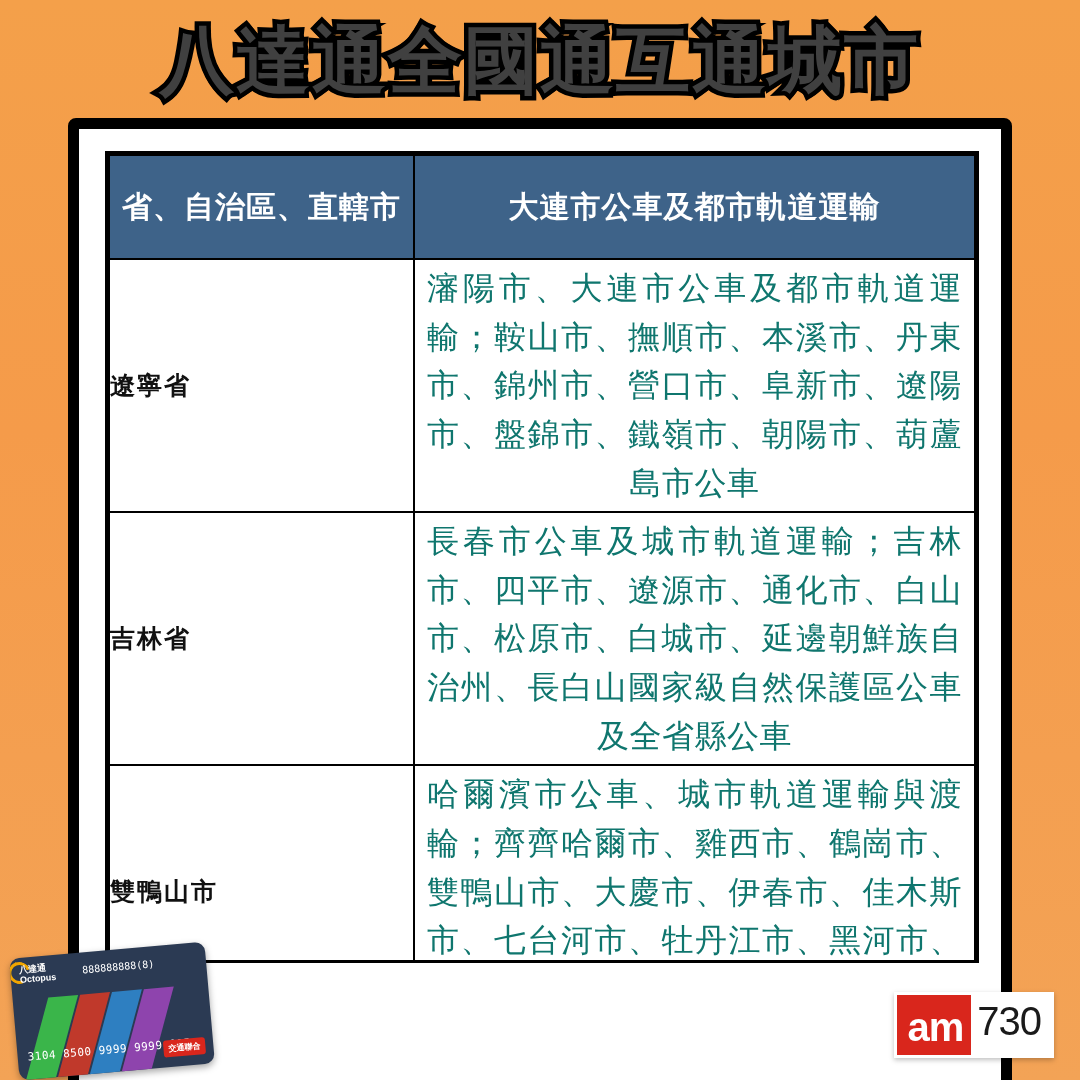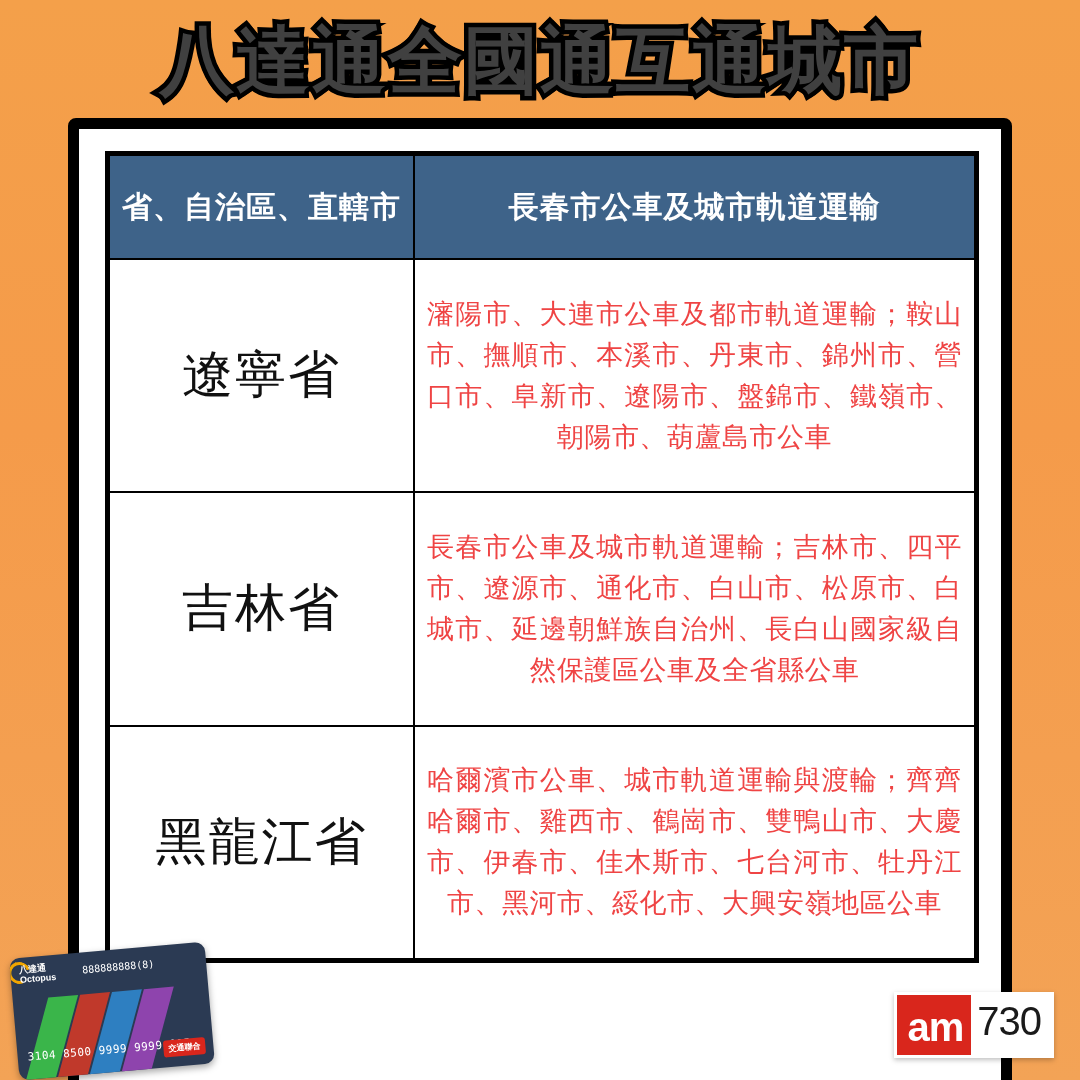--- a/index.html
+++ b/index.html
@@ -67,30 +67,30 @@
     background: #3e6389;
     color: #ffffff;
     font-weight: bold;
     font-size: 30px;
     height: 104px;
     letter-spacing: 1px;
   }
   col.c1 { width: 305px; }
   col.c2 { width: auto; }
   td.prov {
-    text-align: center;
-    font-weight: normal;
-    font-size: 51px;
+    text-align: left;
+    font-weight: bold;
+    font-size: 25px;
     color: #111111;
     letter-spacing: 2px;
   }
   td.prov.red { color: #d9261c; }
   td.desc {
-    font-size: 27px;
-    color: #ef4444;
+    font-size: 32px;
+    color: #0f766e;
     line-height: 1.52;
     padding: 4px 12px;
     text-align: justify;
     text-align-last: center;
     letter-spacing: 0.5px;
   }
   td.desc.center {
     text-align: center;
     text-align-last: center;
   }
@@ -200,34 +200,34 @@
 <div class="card">
   <div class="inner">
     <table>
       <colgroup>
           <col class="c1">
           <col class="c2">
         </colgroup>
       <thead>
         <tr>
           <th>省、自治區、直轄市</th>
-          <th>長春市公車及城市軌道運輸</th>
+          <th>大連市公車及都市軌道運輸</th>
         </tr>
       </thead>
       <tbody>
         <tr>
           <td class="prov">遼寧省</td>
           <td class="desc">瀋陽市、大連市公車及都市軌道運輸；鞍山市、撫順市、本溪市、丹東市、錦州市、營口市、阜新市、遼陽市、盤錦市、鐵嶺市、朝陽市、葫蘆島市公車</td>
         </tr>
         <tr>
           <td class="prov">吉林省</td>
           <td class="desc">長春市公車及城市軌道運輸；吉林市、四平市、遼源市、通化市、白山市、松原市、白城市、延邊朝鮮族自治州、長白山國家級自然保護區公車及全省縣公車</td>
         </tr>
         <tr>
-          <td class="prov">黑龍江省</td>
+          <td class="prov">雙鴨山市</td>
           <td class="desc">哈爾濱市公車、城市軌道運輸與渡輪；齊齊哈爾市、雞西市、鶴崗市、雙鴨山市、大慶市、伊春市、佳木斯市、七台河市、牡丹江市、黑河市、綏化市、大興安嶺地區公車</td>
         </tr>
       </tbody>
     </table>
   </div>
 </div>
 
 <div class="octopus">
   <div class="chev a"></div>
   <div class="chev b"></div>

